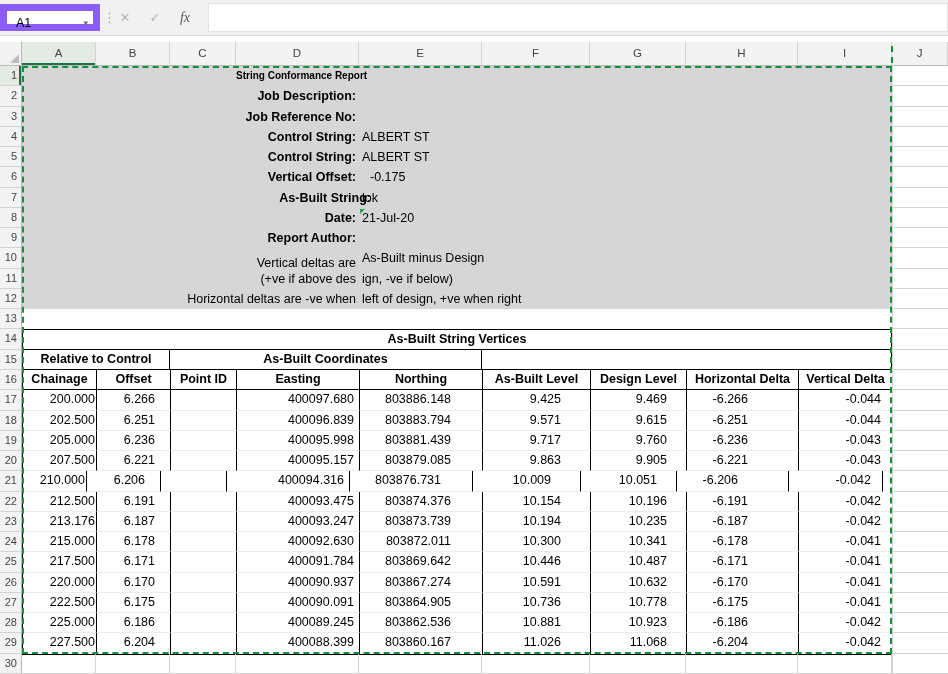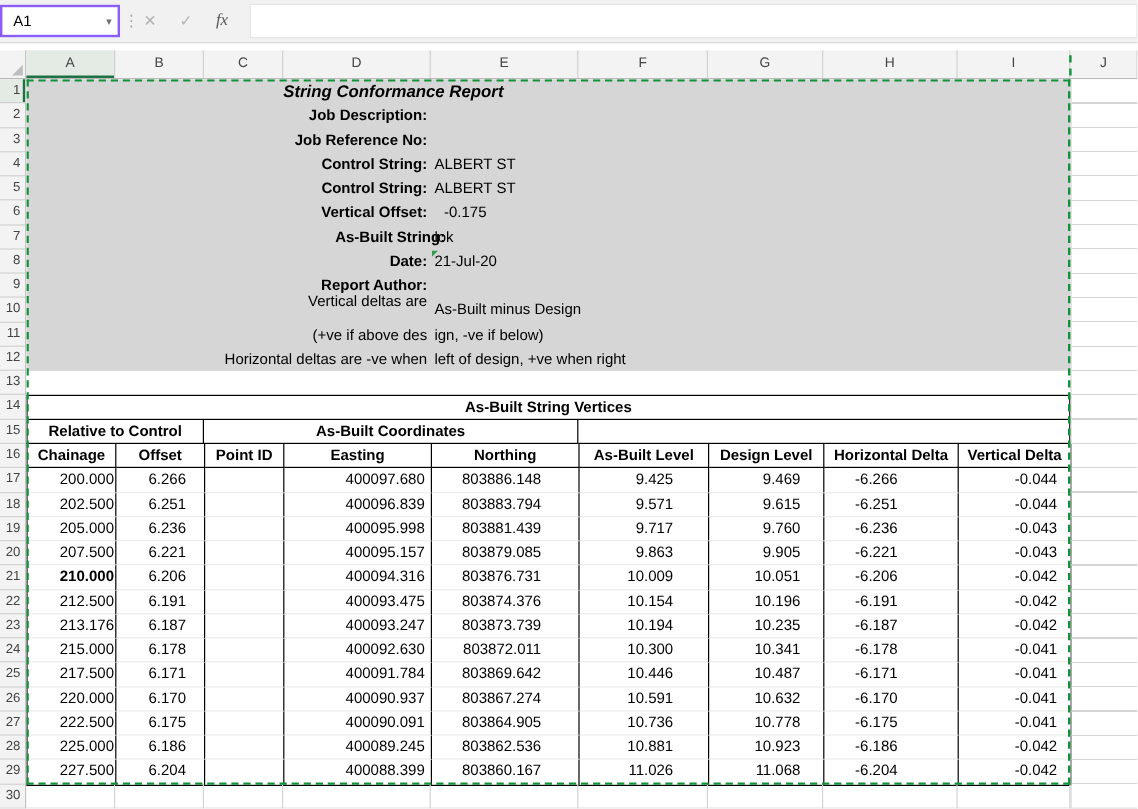--- a/index.html
+++ b/index.html
@@ -4,21 +4,21 @@
 <style>
   * { margin:0; padding:0; box-sizing:border-box; }
   html,body { background:#fff; }
   #stage { position:relative; width:948px; height:674px; overflow:hidden; background:#fff;
            font-family:"Liberation Sans", sans-serif; font-size:12.5px; color:#000; }
 
   
   .formula-row { position:absolute; left:0; top:0; width:948px; height:36px;
                  background:var(--chrome-bg,#f1f1f1); border-bottom:1px solid #d9d9d9; }
   .name-box { position:absolute; left:0; top:4px; width:100px; height:27px; background:#fff;
-              border:2px solid #8b5cf6; line-height:25px; padding-left:9px; }
+              border:7px solid #8b5cf6; line-height:25px; padding-left:9px; }
   .nb-arrow { position:absolute; right:5px; top:0; font-size:9px; color:#707070; line-height:25px; }
   .fb-dots { position:absolute; left:103px; top:7px; color:#a8a8a8; font-size:13px; line-height:22px; }
   .fb-btn { position:absolute; top:5px; width:26px; height:26px; text-align:center; line-height:26px; font-size:13px; }
   .fb-cancel { left:112px; color:#b4b4b4; }
   .fb-enter  { left:142px; color:#b4b4b4; }
   .fb-fx { left:172px; color:#595959; font-family:"Liberation Serif", serif; font-style:italic; font-size:14px; }
   .formula-input { position:absolute; left:208px; top:3px; width:740px; height:29px; background:#fff; border:1px solid #e2e2e2; }
 
   
   .corner { position:absolute; left:0; top:42px; width:22px; height:24px; background:var(--header-bg,#f3f3f3);
@@ -36,21 +36,21 @@
                  border-right:1px solid #b9b9b9; }
   .row-h { height:20.2667px; border-bottom:1px solid #d2d2d2; font-size:11px; color:#444;
            text-align:right; padding-right:4px; line-height:19.5px; }
   .row-h.active { background:#e4eae4; box-shadow:inset -2px 0 0 var(--active-header-green,#1e7145); }
 
   
   .grid { position:absolute; left:22px; top:66px; width:926px; height:608px; background:#fff; overflow:hidden; }
   .gray-block { position:absolute; left:0; top:0; width:870px; height:243.2px; background:var(--report-fill,#d6d6d6); }
 
   .rp-title { position:absolute; left:214px; top:0; height:20.2667px; line-height:20.2667px;
-              font-weight:bold; font-size:14px; white-space:nowrap;font-style:italic; }
+              font-weight:bold; font-size:10px; white-space:nowrap; }
   .rp-label, .rp-note-l { position:absolute; left:0; width:334px; text-align:right;
               height:20.2667px; line-height:20.2667px; white-space:nowrap; }
   .rp-label { font-weight:bold; }
   .rp-value, .rp-note-r { position:absolute; left:340px; height:20.2667px; line-height:20.2667px; white-space:nowrap; }
   .flag { position:absolute; left:338px; top:143px; width:0; height:0;
           border-top:5px solid var(--cell-flag-green,#2f9e4c); border-right:5px solid transparent; }
 
   
   .vtable { position:absolute; left:0; top:263.467px; width:870px; background:#fff; }
   .t-title { height:20.2667px; border:1px solid var(--table-border,#000); text-align:center;
@@ -166,21 +166,21 @@
         <div class="rp-label" style="top: 81.0668px;">Control String:</div>
         <div class="rp-value" style="top: 81.0668px;">ALBERT ST</div>
         <div class="rp-label" style="top: 101.334px;">Vertical Offset:</div>
         <div class="rp-value" style="top: 101.334px; margin-left: 8px;">-0.175</div>
         <div class="rp-label" style="top: 121.6px; margin-left: 15px;">As-Built String:</div>
         <div class="rp-value" style="top: 121.6px;">lok</div>
         <div class="rp-label" style="top: 141.867px;">Date:</div>
         <div class="rp-value" style="top: 141.867px;">21-Jul-20</div>
         <div class="rp-label" style="top: 162.134px;">Report Author:</div>
         <div class="rp-value" style="top: 162.134px;"></div>
-        <div class="rp-note-l" style="top: 175px;">Vertical deltas are</div>
+        <div class="rp-note-l" style="top: 187px;">Vertical deltas are</div>
         <div class="rp-note-r" style="top: 182.4px;">As-Built minus Design</div>
         <div class="rp-note-l" style="top: 202.667px;">(+ve if above des</div>
         <div class="rp-note-r" style="top: 202.667px;">ign, -ve if below)</div>
         <div class="rp-note-l" style="top: 222.934px;">Horizontal deltas are -ve when</div>
         <div class="rp-note-r" style="top: 222.934px;">left of design, +ve when right</div>
       </div>
 
     <div class="flag"></div>
 
     <div class="vtable">
@@ -240,21 +240,21 @@
             <div class="t-td c1" style="width: 74px;">6.221</div>
             <div class="t-td c2" style="width: 66px;"></div>
             <div class="t-td c3" style="width: 123px;">400095.157</div>
             <div class="t-td c4" style="width: 123px;">803879.085</div>
             <div class="t-td c5" style="width: 108px;">9.863</div>
             <div class="t-td c6" style="width: 96px;">9.905</div>
             <div class="t-td c7" style="width: 112px;">-6.221</div>
             <div class="t-td c8" style="width: 94px;">-0.043</div>
           </div>
           <div class="t-row">
-            <div class="t-td c0" style="width: 74px; font-weight: bold;">210.000</div>
+            <div class="t-td c0" style="width: 64px;">210.000</div>
             <div class="t-td c1" style="width: 74px;">6.206</div>
             <div class="t-td c2" style="width: 66px;"></div>
             <div class="t-td c3" style="width: 123px;">400094.316</div>
             <div class="t-td c4" style="width: 123px;">803876.731</div>
             <div class="t-td c5" style="width: 108px;">10.009</div>
             <div class="t-td c6" style="width: 96px;">10.051</div>
             <div class="t-td c7" style="width: 112px;">-6.206</div>
             <div class="t-td c8" style="width: 94px;">-0.042</div>
           </div>
           <div class="t-row">

